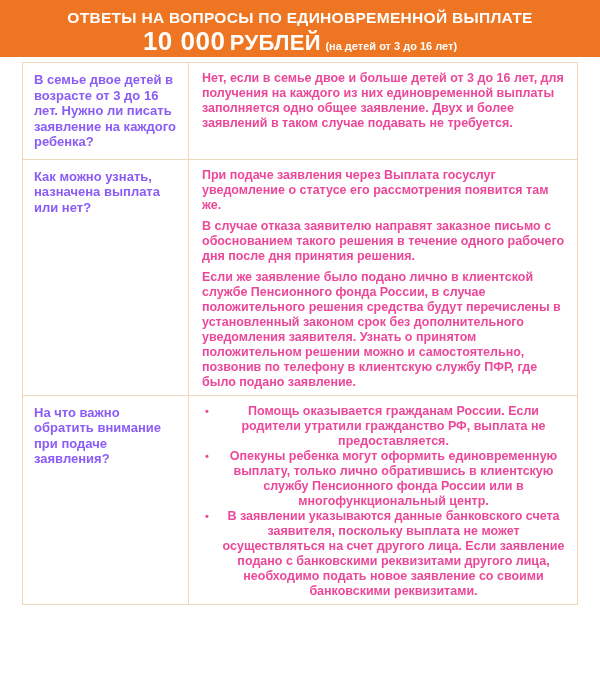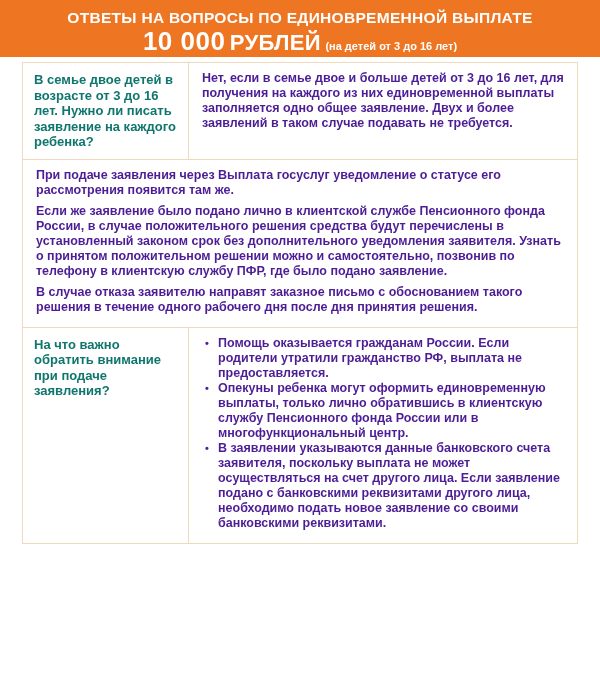--- a/index.html
+++ b/index.html
@@ -45,36 +45,36 @@
   .faq-row {
     display: flex;
     border-bottom: 1px solid #F0D8BC;
   }
   .faq-row:last-child { border-bottom: none; }
   .q-cell {
     flex: 0 0 166px;
     width: 166px;
     border-right: 1px solid #F0D8BC;
     padding: 9px 8px 9px 11px;
-    color: #0f766e;
+    color: #8b5cf6;
     font-weight: bold;
     font-size: 13px;
     line-height: 15.5px;
   }
   .a-cell {
     flex: 1;
-    padding: 8px 8px 12px 13px;
-    color: #4c1d95;
+    padding: 8px 8px 5px 13px;
+    color: #ec4899;
     font-weight: bold;
     font-size: 12.5px;
     line-height: 15px;
   }
   .a-cell p { margin: 0 0 6px 0; }
   .a-cell p:last-child { margin-bottom: 0; }
-  .a-cell ul { list-style: none; margin: 0 0 6px 0; }
+  .a-cell ul { list-style: none; margin: 0 0 6px 0; text-align: center; }
   .a-cell ul:last-child { margin-bottom: 0; }
   .a-cell li { position: relative; padding-left: 16px; }
   .a-cell li::before {
     content: "\2022";
     position: absolute;
     left: 3px;
     top: 0;
     font-size: 11px;
   }
 </style>
@@ -93,31 +93,32 @@
   </header>
 
   <div class="faq-table" id="faq-table">
       <div class="faq-row">
         <div class="q-cell">В семье двое детей в возрасте от 3 до 16 лет. Нужно ли писать заявление на каждого ребенка?</div>
         <div class="a-cell">
           <p>Нет, если в семье двое и больше детей от 3 до 16 лет, для получения на каждого из них единовременной выплаты заполняется одно общее заявление. Двух и более заявлений в таком случае подавать не требуется.</p>
         </div>
       </div>
       <div class="faq-row">
+        <div class="q-cell">Как можно узнать, назначена выплата или нет?</div>
         <div class="a-cell">
           <p>При подаче заявления через Выплата госуслуг уведомление о статусе его рассмотрения появится там же.</p>
+          <p>В случае отказа заявителю направят заказное письмо с обоснованием такого решения в течение одного рабочего дня после дня принятия решения.</p>
           <p>Если же заявление было подано лично в клиентской службе Пенсионного фонда России, в случае положительного решения средства будут перечислены в установленный законом срок без дополнительного уведомления заявителя. Узнать о принятом положительном решении можно и самостоятельно, позвонив по телефону в клиентскую службу ПФР, где было подано заявление.</p>
-          <p>В случае отказа заявителю направят заказное письмо с обоснованием такого решения в течение одного рабочего дня после дня принятия решения.</p>
         </div>
       </div>
       <div class="faq-row">
         <div class="q-cell">На что важно обратить внимание при подаче заявления?</div>
         <div class="a-cell">
           <ul>
             <li>Помощь оказывается гражданам России. Если родители утратили гражданство РФ, выплата не предоставляется.</li>
-            <li>Опекуны ребенка могут оформить единовременную выплаты, только лично обратившись в клиентскую службу Пенсионного фонда России или в многофункциональный центр.</li>
+            <li>Опекуны ребенка могут оформить единовременную выплату, только лично обратившись в клиентскую службу Пенсионного фонда России или в многофункциональный центр.</li>
             <li>В заявлении указываются данные банковского счета заявителя, поскольку выплата не может осуществляться на счет другого лица. Если заявление подано с банковскими реквизитами другого лица, необходимо подать новое заявление со своими банковскими реквизитами.</li>
           </ul>
         </div>
       </div>
     </div>
 
 </div>
 
 </body></html>

